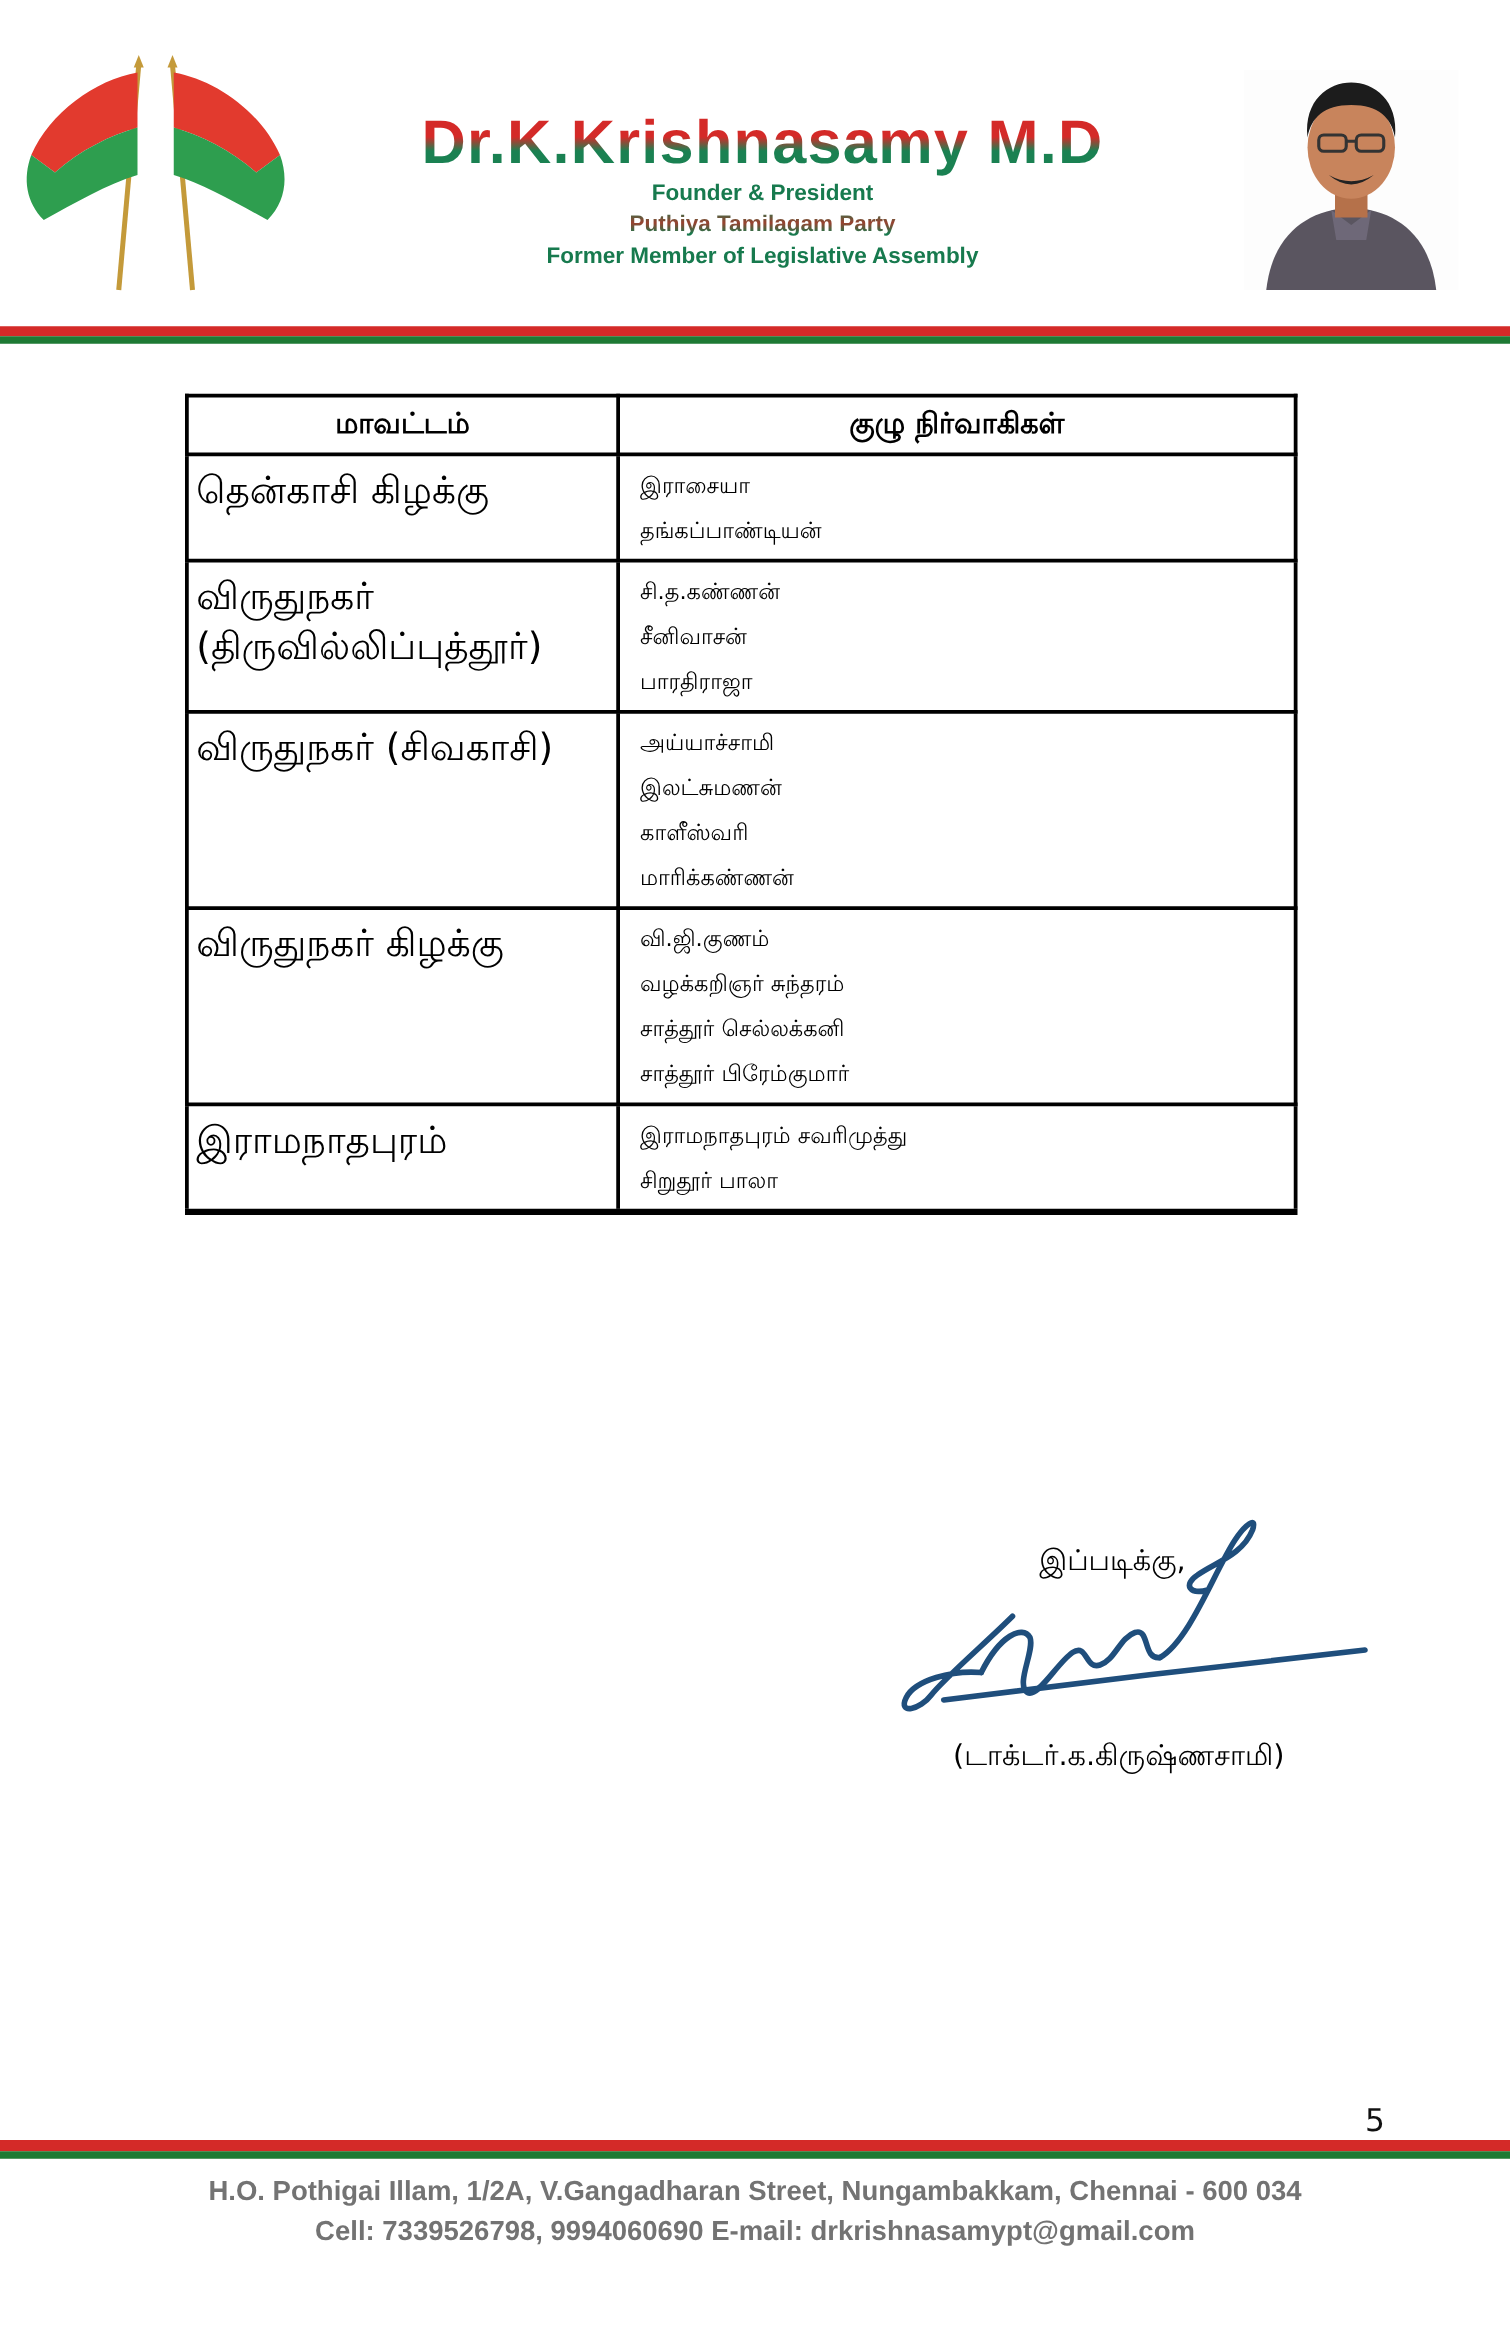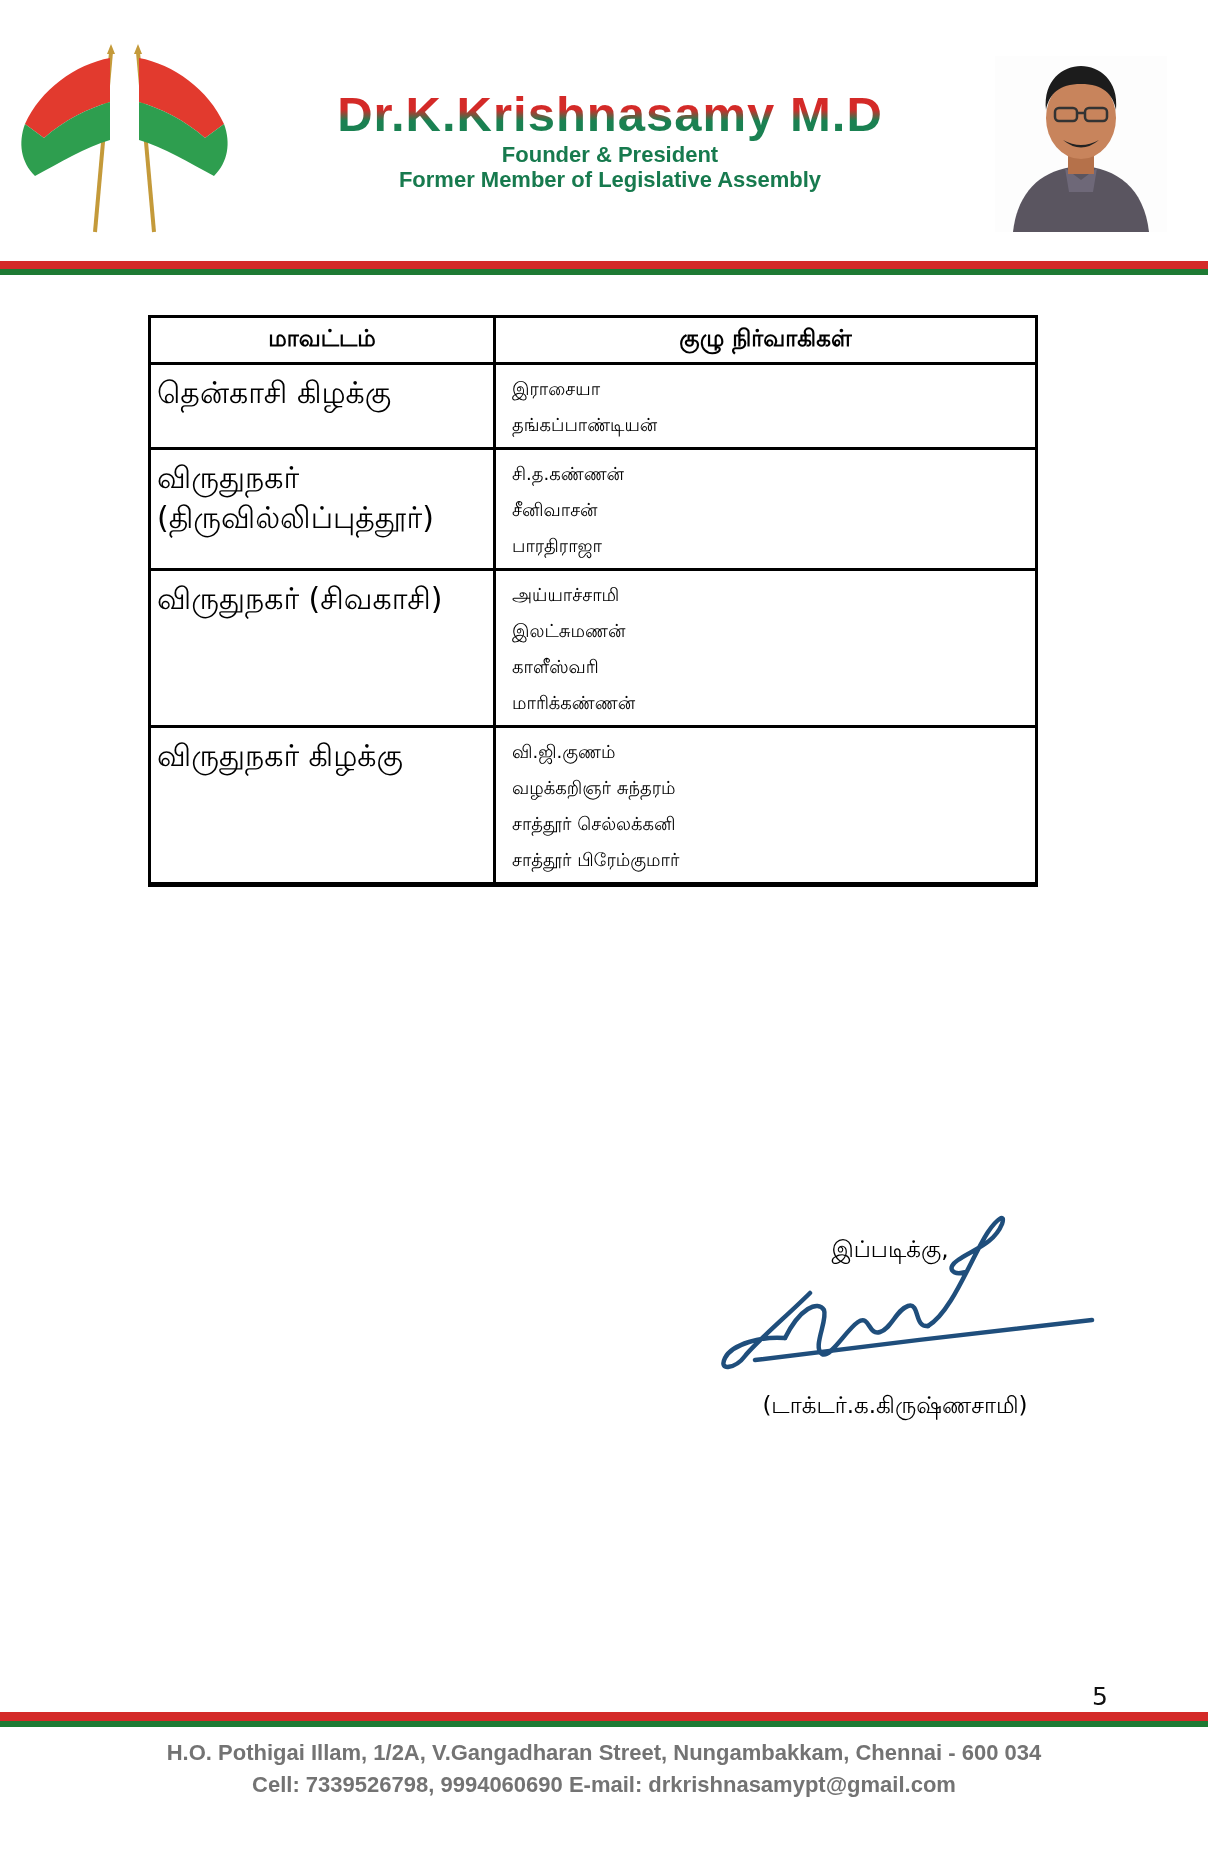--- a/index.html
+++ b/index.html
@@ -16,21 +16,21 @@
     font-family:"Liberation Sans",sans-serif;
     font-size:49px;font-weight:bold;letter-spacing:1px;line-height:56px;
     color:var(--title-green,#1a8152);
   }
   @supports (-webkit-background-clip: text){
     .doc-title{
       background:linear-gradient(180deg,var(--brand-red,#e2383a) 0%,var(--brand-red,#e2383a) 42%,var(--title-green,#1a8152) 62%,var(--title-green,#1a8152) 100%);
       -webkit-background-clip:text;background-clip:text;color:transparent;
     }
   }
-  .doc-sub{font-family:"Liberation Sans",sans-serif;font-weight:bold;font-size:22px;line-height:25px;color:var(--brand-green,#177a4e);}
+  .doc-sub{font-family:"Liberation Sans",sans-serif;font-weight:bold;font-size:18px;line-height:25px;color:var(--brand-green,#177a4e);}
   .doc-sub.party{color:var(--brand-green,#177a4e);}
   @supports (-webkit-background-clip: text){
     .doc-sub.party{
       background:linear-gradient(180deg,#177a4e 0%,#9b4230 45%,#177a4e 80%);
       -webkit-background-clip:text;background-clip:text;color:transparent;
     }
   }
   .rule{position:absolute;left:0;width:1208px;}
   .rule.red{background:var(--brand-red,#d42a28);}
   .rule.green{background:var(--bar-green,#1e7a34);}
@@ -72,20 +72,21 @@
     <path d="M 13 84 C 6 103, 9 122, 23 136 C 47 123, 74 107, 98 100 L 98 62 C 77 68, 52 80, 32 98 Z" fill="#2e9e4f"></path>
 
     <path d="M 127 18 C 161 24, 197 50, 212 84 L 193 98 C 173 80, 148 68, 127 62 Z" fill="#e23a2e"></path>
     <path d="M 212 84 C 219 103, 216 122, 202 136 C 178 123, 151 107, 127 100 L 127 62 C 148 68, 173 80, 193 98 Z" fill="#2e9e4f"></path>
   </svg>
 </div>
 
 <div class="header-text">
   <div class="doc-title">Dr.K.Krishnasamy M.D</div>
   <div class="doc-sub">Founder &amp; President</div>
+  <div class="doc-sub party">Puthiya Tamilagam Party</div>
   <div class="doc-sub">Former Member of Legislative Assembly</div>
 </div>
 
 <div class="portrait">
   <svg width="172" height="176" viewBox="0 0 172 176" xmlns="http://www.w3.org/2000/svg">
     <rect x="0" y="0" width="172" height="176" fill="#fdfdfd"></rect>
     <path d="M 18 176 C 23 132, 50 112, 86 110 C 122 112, 149 132, 154 176 Z" fill="#5a5560"></path>
     <path d="M 70 112 L 86 124 L 102 112 L 98 136 L 74 136 Z" fill="#6e6878"></path>
     <rect x="73" y="90" width="26" height="28" fill="#b5714a"></rect>
     <ellipse cx="86" cy="62" rx="35" ry="41" fill="#c8845c"></ellipse>
@@ -148,20 +149,29 @@
           <td class="cell-district" style="height: 140px;">
             <div>விருதுநகர் கிழக்கு</div>
           </td>
           <td class="cell-members">
             <div>வி.ஜி.குணம்</div>
             <div>வழக்கறிஞர் சுந்தரம்</div>
             <div>சாத்தூர் செல்லக்கனி</div>
             <div>சாத்தூர் பிரேம்குமார்</div>
           </td>
         </tr>
+        <tr>
+          <td class="cell-district" style="height: 58px;">
+            <div>இராமநாதபுரம்</div>
+          </td>
+          <td class="cell-members">
+            <div>இராமநாதபுரம் சவரிமுத்து</div>
+            <div>சிறுதூர் பாலா</div>
+          </td>
+        </tr>
       </tbody>
   </table>
 </div>
 
 <div class="closing" lang="ta">இப்படிக்கு,</div>
 <svg class="signature-svg" viewBox="0 0 400 172" xmlns="http://www.w3.org/2000/svg">
   <g fill="none" stroke="#1f4e7c" stroke-width="4.5" stroke-linecap="round" stroke-linejoin="round">
     <path d="M 110 85 C 90 105, 55 135, 45 148 C 36 160, 18 164, 25 150 C 32 136, 62 128, 85 130"></path>
     <path d="M 85 130 C 100 100, 118 92, 124 102 C 128 112, 112 140, 122 146 C 130 151, 146 122, 158 114 C 170 106, 168 128, 180 124 C 192 120, 196 102, 208 98 C 220 94, 214 120, 228 118"></path>
     <path d="M 228 118 C 252 104, 272 48, 288 24 C 296 12, 306 4, 302 16 C 294 36, 272 42, 258 52 C 246 60, 252 68, 266 64"></path>

